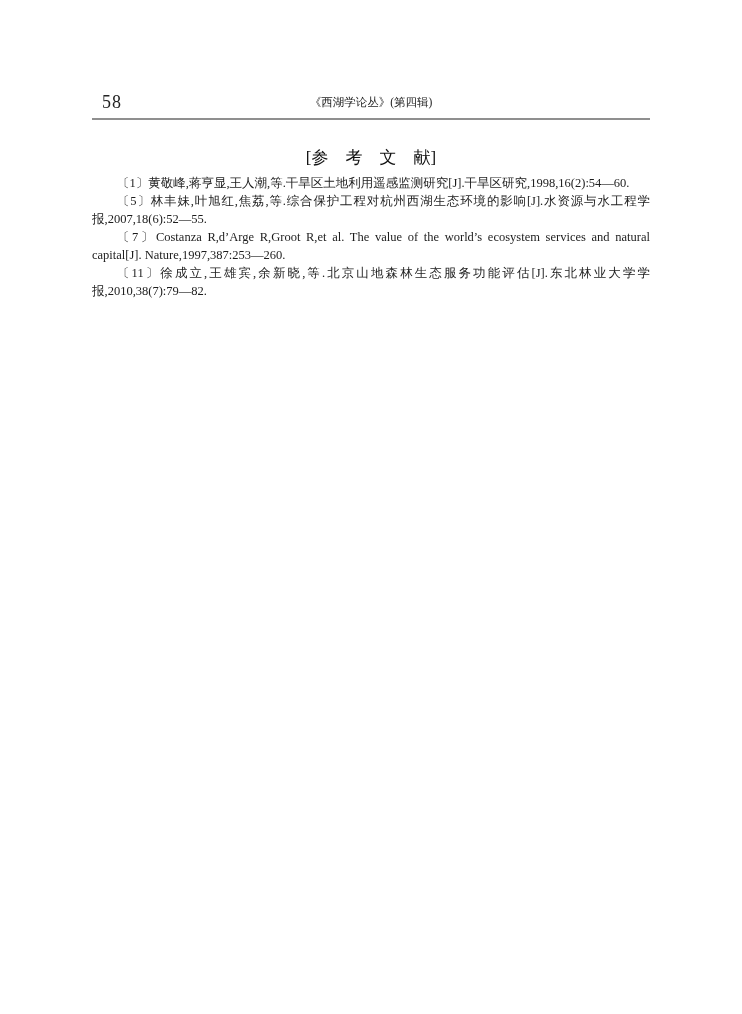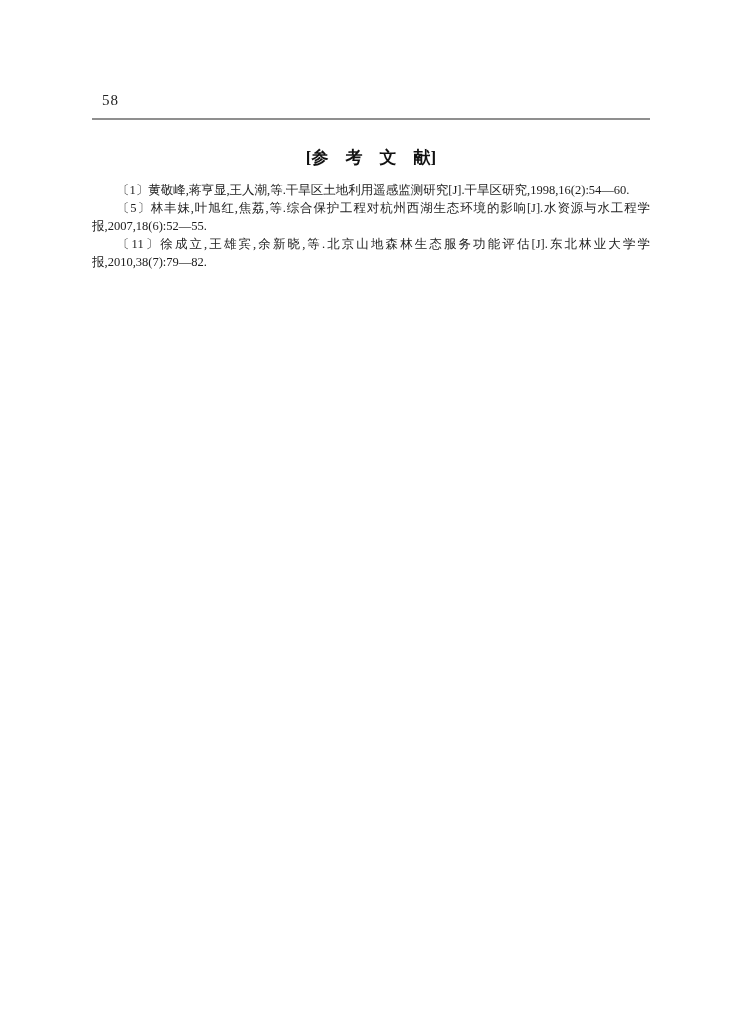--- a/index.html
+++ b/index.html
@@ -21,45 +21,45 @@
     top: 92px;
     left: 92px;
     width: 558px;
     height: 26px;
     border-bottom: 2px solid #8f8f8f;
   }
   .page-number {
     position: absolute;
     left: 10px;
     top: 0;
-    font-size: 15px;
+    font-size: 18px;
     letter-spacing: 1px;
     color: #222222;
   }
   .running-title {
     display: block;
     text-align: center;
     font-size: 11.5px;
     padding-top: 3px;
     color: #222222;
   }
   .section-title {
     position: absolute;
     top: 146px;
     left: 92px;
     width: 558px;
     margin: 0;
     text-align: center;
     font-size: 17px;
-    font-weight: bold;
+    font-weight: normal;
     color: #111111;
   }
   .references {
     position: absolute;
-    top: 181px;
+    top: 174px;
     left: 92px;
     width: 558px;
   }
   .references p {
     margin: 0;
     padding: 0;
     font-size: 12.5px;
     line-height: 18px;
     text-align: justify;
     text-justify: inter-ideograph;
@@ -68,23 +68,25 @@
     word-break: break-word;
   }
 </style>
 </head>
 <body>
 
 <div class="page">
 
   <div class="running-head">
     <span class="page-number">58</span>
+    <span class="running-title">《西湖学论丛》(第四辑)</span>
   </div>
 
   <h2 class="section-title">[参　考　文　献]</h2>
 
   <div class="references">
     <p>〔1〕黄敬峰,蒋亨显,王人潮,等.干旱区土地利用遥感监测研究[J].干旱区研究,1998,16(2):54—60.</p>
     <p>〔5〕林丰妹,叶旭红,焦荔,等.综合保护工程对杭州西湖生态环境的影响[J].水资源与水工程学报,2007,18(6):52—55.</p>
+    <p>〔7〕Costanza R,d’Arge R,Groot R,et al. The value of the world’s ecosystem services and natural capital[J]. Nature,1997,387:253—260.</p>
     <p>〔11〕徐成立,王雄宾,余新晓,等.北京山地森林生态服务功能评估[J].东北林业大学学报,2010,38(7):79—82.</p>
   </div>
 
 </div>
 
 </body></html>

